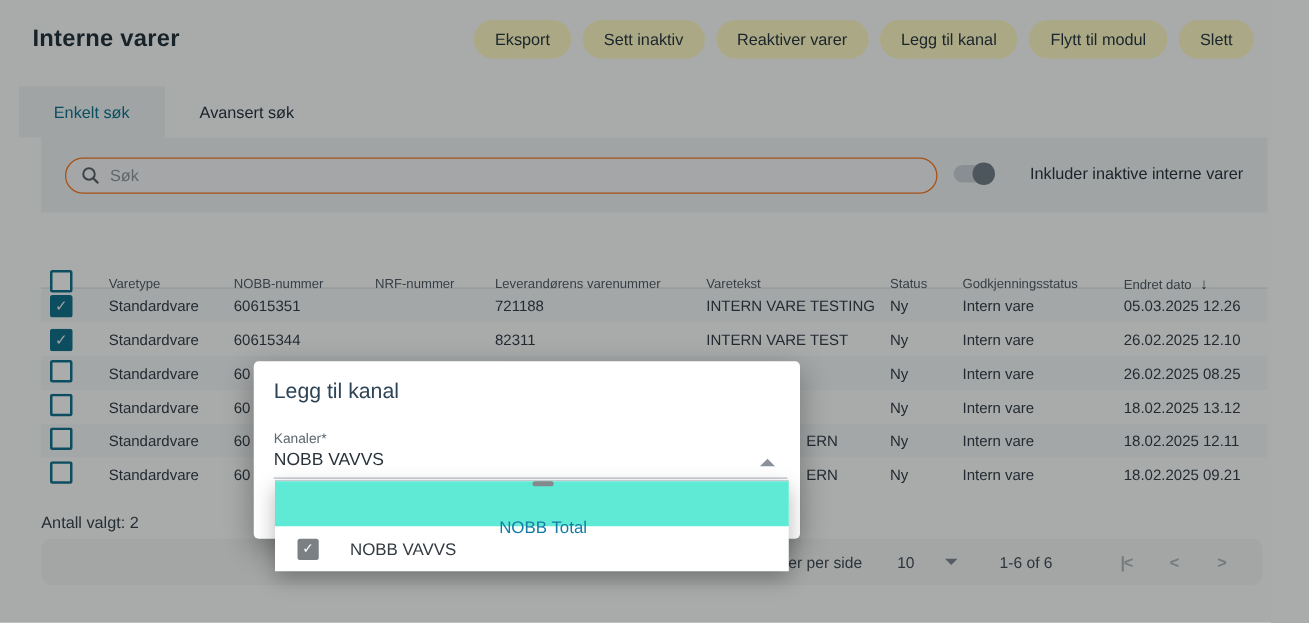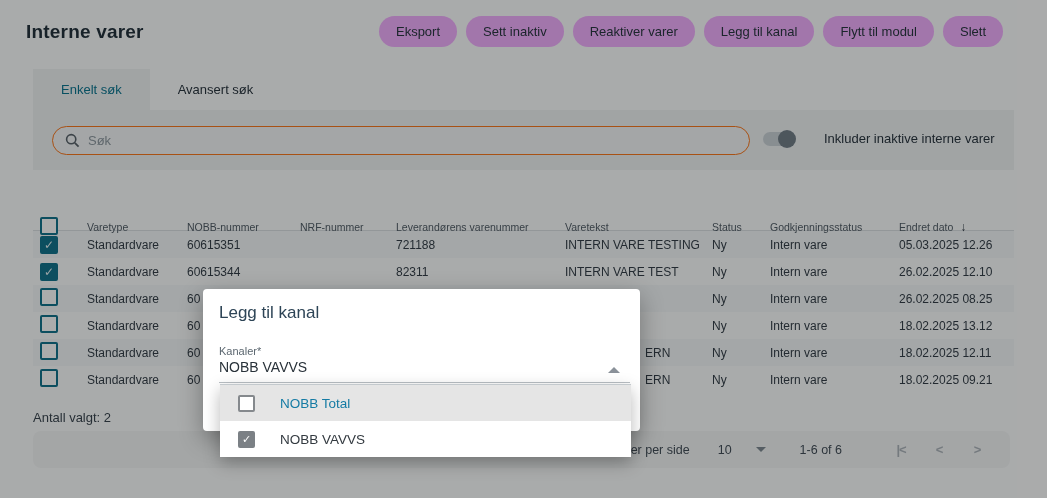--- a/index.html
+++ b/index.html
@@ -8,26 +8,26 @@
     font-family:"Liberation Sans","DejaVu Sans",sans-serif;
     background:#fbfcfc; color:#2e3842; overflow:hidden; position:relative;
   }
   .stage { position:absolute; inset:0; }
 
   
   .header { position:absolute; left:26px; top:16px; right:44px; display:flex; align-items:flex-start; }
   .page-title { font-size:19px; font-weight:bold; color:#1d2b36; letter-spacing:.2px; padding-top:5px; }
   .toolbar { margin-left:auto; display:flex; gap:9px; }
   .pill-btn {
-    height:31px; border:none; border-radius:16px; background:#f0abfc; color:#23303a;
+    height:31px; border:none; border-radius:16px; background:#fef9c3; color:#23303a;
     font-family:inherit; font-size:13px; padding:0 17px; cursor:pointer; white-space:nowrap;
   }
 
   
-  .tabs { position:absolute; left:33px; top:69px; display:flex; height:41px;text-align:center; }
+  .tabs { position:absolute; left:15px; top:69px; display:flex; height:41px;text-align:center; }
   .tab { display:flex; align-items:center; padding:0 28px; font-size:13px; cursor:pointer; }
   .tab.active { background:#eef1f2; color:#06718c; }
   .tab.inactive { color:#232e38; }
 
   
   .search-panel { position:absolute; left:33px; top:110px; width:981px; height:60px; background:#eef1f2; }
   .search-box {
     position:absolute; left:19px; top:16px; width:698px; height:29px;
     border:1px solid #f97316; border-radius:15px; background:#f3f5f6;
     display:flex; align-items:center; padding:0 12px; gap:8px;
@@ -85,21 +85,21 @@
   .modal-field-value { position:absolute; left:16px; top:70px; font-size:14px; color:#29323a; width:390px; cursor:pointer; }
   .select-caret-up { position:absolute; right:20px; top:78px; width:0; height:0;
     border-left:6px solid transparent; border-right:6px solid transparent; border-bottom:6px solid #8a9199; cursor:pointer; }
   .field-underline { position:absolute; left:16px; right:10px; top:93px; border-bottom:1px solid #b9bfc4; }
 
   .dropdown {
     position:absolute; left:220px; top:384px; width:411px; z-index:61;
     background:#ffffff; box-shadow:0 6px 16px rgba(0,0,0,.28); border-top:1px solid #c3c9cd;
   }
   .opt { height:36px; display:flex; align-items:center; gap:25px; padding-left:18px; cursor:pointer; }
-  .opt.hl { background:#e5e5e5; }
+  .opt.hl { background:#5eead4;flex-direction:column; }
   .opt-label { font-size:13.5px; }
   .opt.hl .opt-label { color:#157ba4; }
   .opt:not(.hl) .opt-label { color:#333a40; }
   .gcbx { width:17px; height:17px; border:2px solid #85898d; border-radius:2px; background:#fff;
           display:inline-flex; align-items:center; justify-content:center; cursor:pointer; }
   .gcbx.checked { background:#7b8085; border-color:#7b8085; }
   .gcbx.checked::after { content:"✓"; color:#fff; font-size:11px; font-weight:bold; line-height:1; }
 </style>
 </head>
 <body>

